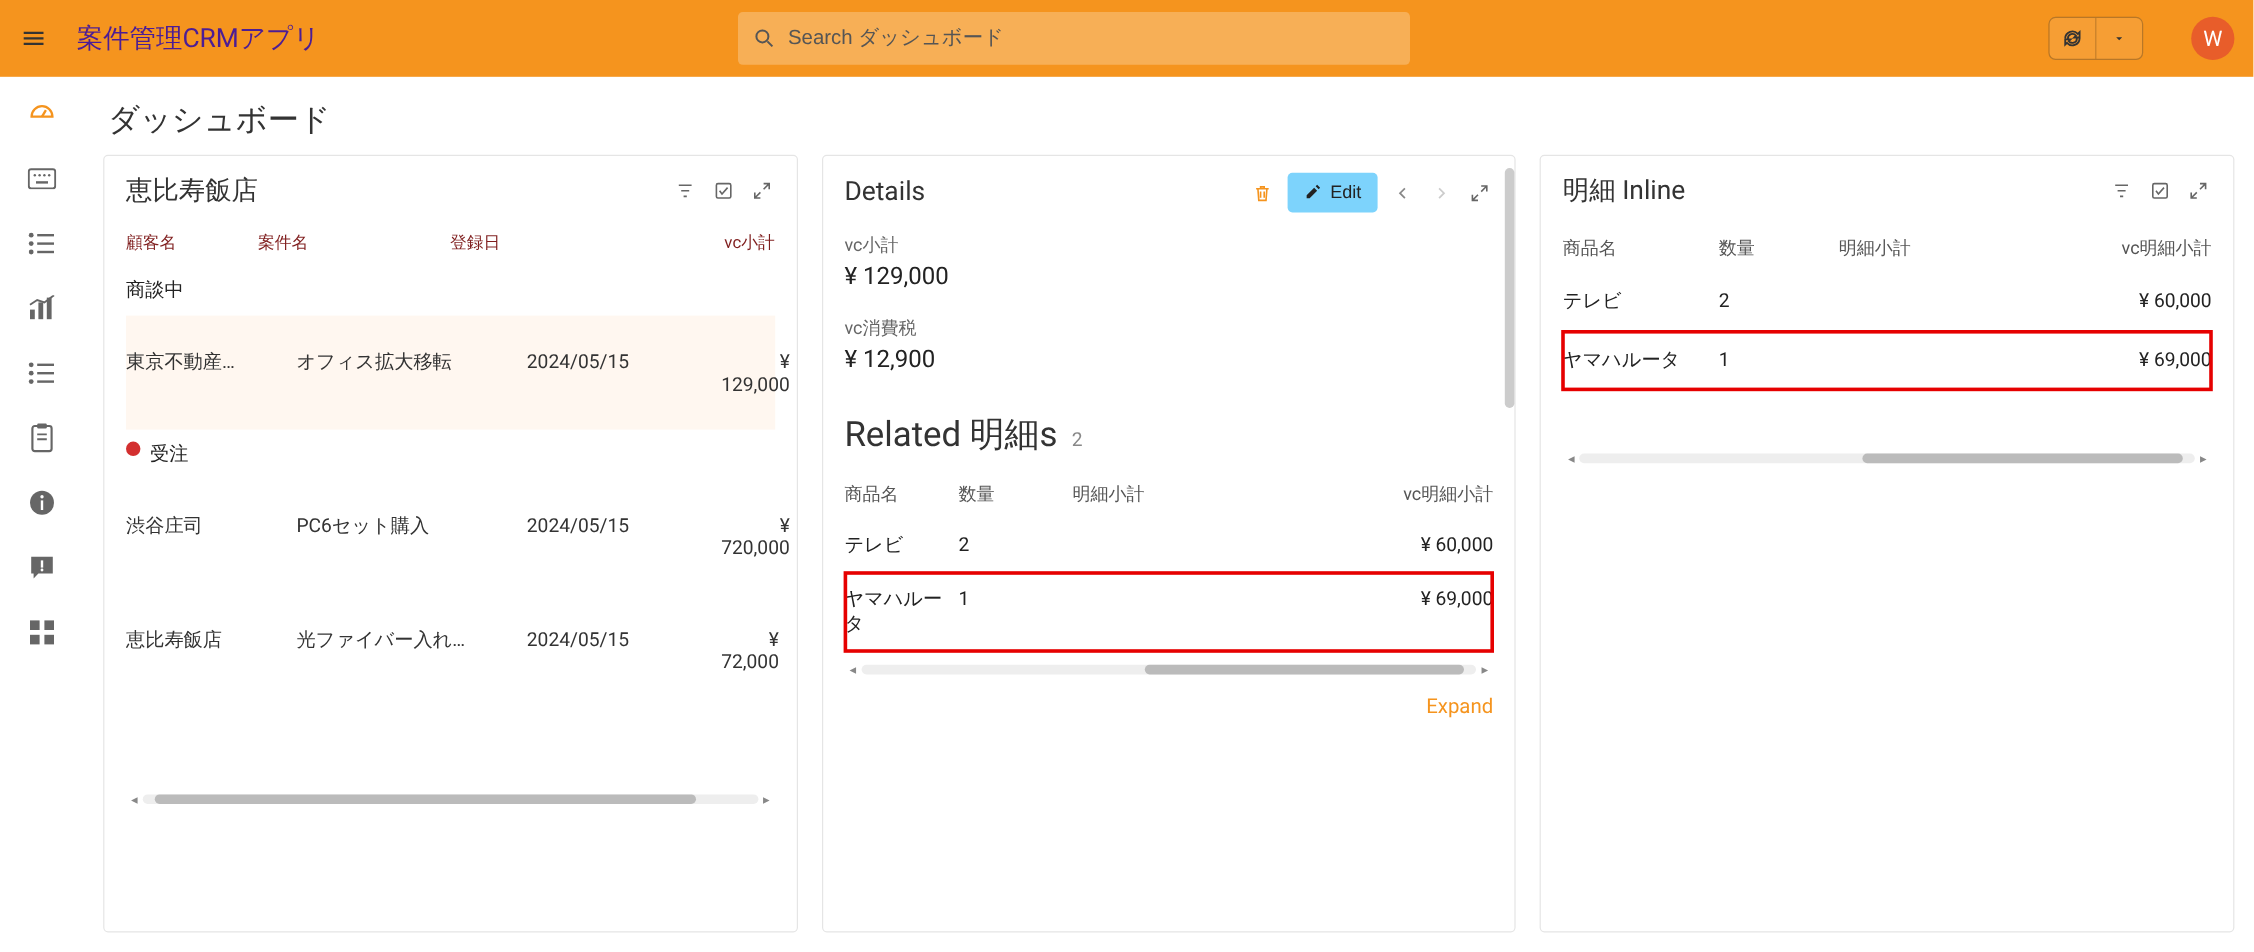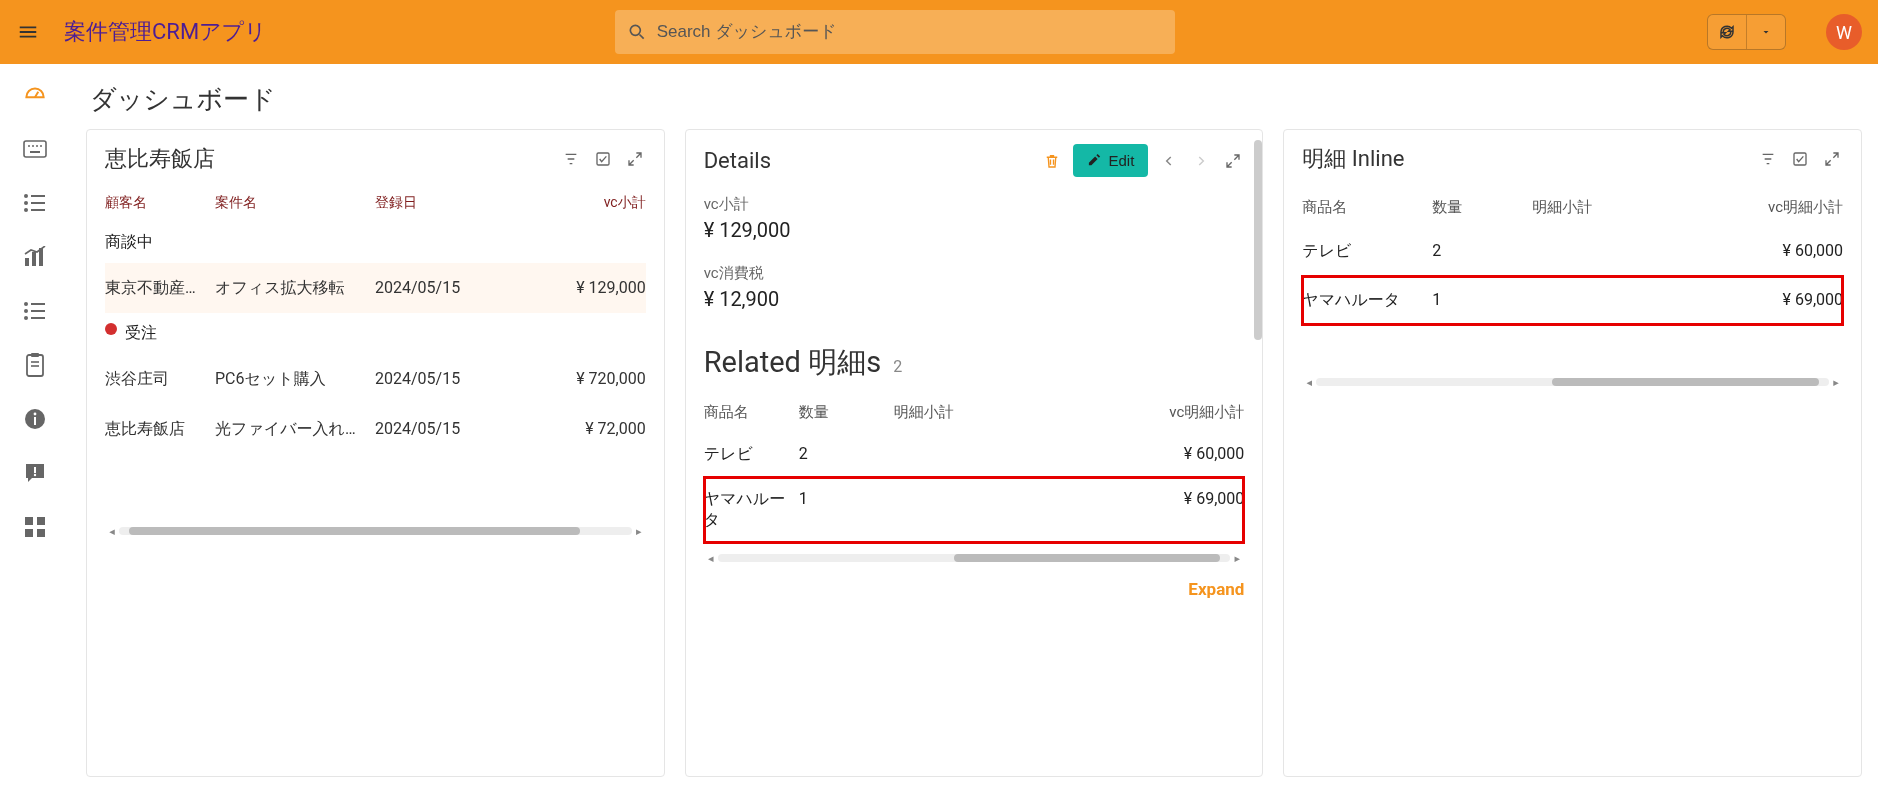--- a/index.html
+++ b/index.html
@@ -27,51 +27,51 @@
 
 .content { flex:1; display:flex; flex-direction:column; }
 .page-title-row { padding: 18px 20px 12px 20px; display:flex; align-items:center; }
 .page-title { font-size:26px; color:#333; }
 
 .panels { display:flex; gap:20px; padding: 0 16px 16px 16px; height:100%; }
 .panel { background:#fff; border:1px solid #e5e5e5; border-radius:4px; flex:1; display:flex; flex-direction:column; min-width:0; }
 .panel-header { display:flex; align-items:center; padding:14px 18px 10px 18px; gap:10px; }
 .panel-title { font-size:22px; color:#333; flex:1; }
 .panel-tool { width:22px; height:22px; display:flex; align-items:center; justify-content:center; cursor:pointer; color:#555; }
-.edit-btn { background:#14b8a6; color:#222; border:none; border-radius:4px; padding:8px 14px; font-size:15px; display:flex; align-items:flex-start; gap:6px; cursor:pointer; }
+.edit-btn { background:#7dd3fc; color:#222; border:none; border-radius:4px; padding:8px 14px; font-size:15px; display:flex; align-items:flex-start; gap:6px; cursor:pointer; }
 .panel-body { flex:1; overflow:auto; padding: 0 18px 8px 18px; position:relative; }
 
 
 .tbl-head { display:flex; padding:10px 0; color:#7f1d1d; font-size:14px; }
 .col-custname { flex: 0 0 110px; }
 .col-casename { flex: 0 0 160px; }
 .col-regdate { flex: 0 0 130px; }
 .col-subtotal { flex: 1; text-align:right; }
 .status-row { padding:10px 0; font-size:16px; display:flex; gap:8px; }
 .dot-red { width:12px; height:12px; border-radius:50%; background:#d32f2f; display:inline-block; }
-.data-row { display:flex; padding:14px 0; font-size:16px; color:#333; border-top:1px solid transparent; }
+.data-row { display:flex; padding:28px 0; font-size:16px; color:#333; border-top:1px solid transparent;gap:32px; }
 .data-row.highlight { background:#fff7f0; }
 .ellipsis { white-space:nowrap; overflow:hidden; text-overflow:ellipsis; }
 
 .kv-block { padding:8px 0 14px 0; }
 .kv-label { font-size:15px; color:#666; margin-bottom:4px; }
 .kv-value { font-size:20px; color:#222; }
 
 .related-header { display:flex; align-items:baseline; gap:12px; padding:18px 0 6px 0; }
 .related-title { font-size:29px; color:#333; }
 .related-count { color:#888; font-size:16px; }
 
 .rel-head { display:flex; padding:14px 0 10px 0; color:#555; font-size:15px; }
 .rcol-name { flex: 0 0 95px; }
 .rcol-qty { flex: 0 0 95px; }
 .rcol-sub { flex: 0 0 130px; }
 .rcol-vc { flex: 1; text-align:right; }
 .rel-row { display:flex; padding:12px 0; font-size:16px; }
 .rel-row.boxed { outline:3px solid #e60000; outline-offset:-2px; }
-.expand-link { color:#f5941e; text-align:right; padding:14px 0 6px 0; font-size:17px; cursor:pointer;font-weight:bold; }
+.expand-link { color:#f5941e; text-align:right; padding:14px 0 6px 0; font-size:17px; cursor:pointer; }
 
 
 .p3-head { display:flex; padding:14px 0 10px 0; color:#555; font-size:15px; }
 .p3col-name { flex:0 0 130px; }
 .p3col-qty { flex:0 0 100px; }
 .p3col-sub { flex:0 0 140px; }
 .p3col-vc { flex:1; text-align:right; }
 .p3-row { display:flex; padding:14px 0; font-size:16px; }
 .p3-row.boxed { outline:3px solid #e60000; outline-offset:-2px; }
 

